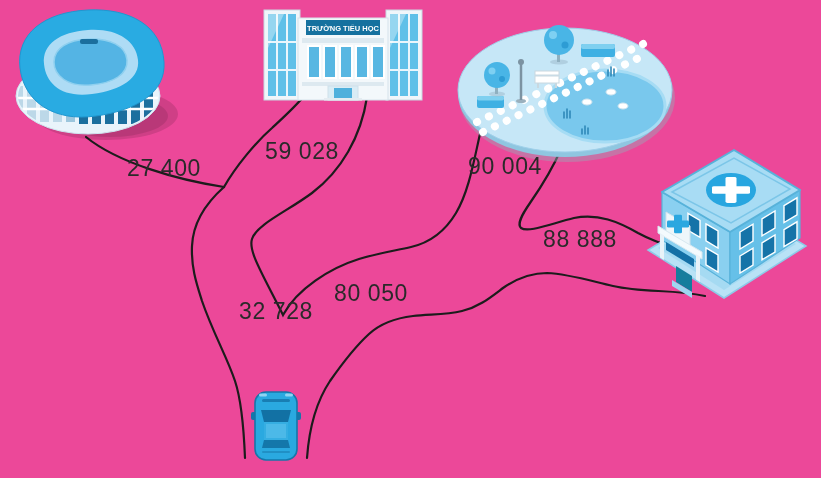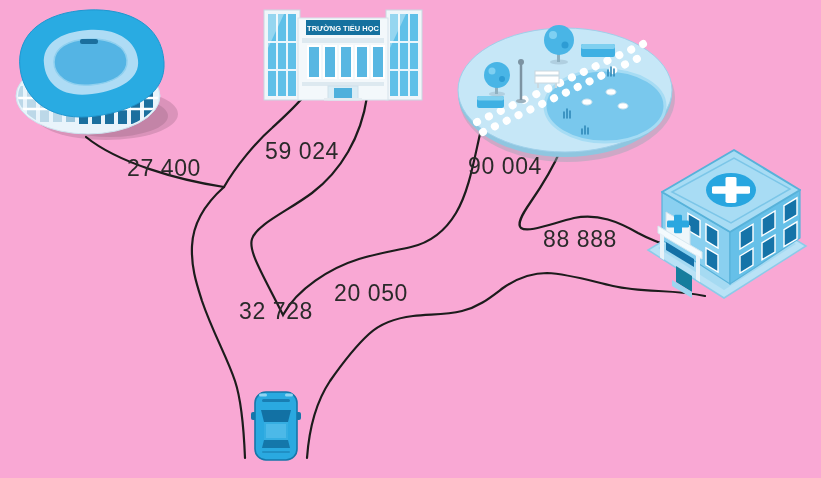--- a/index.html
+++ b/index.html
@@ -1,19 +1,19 @@
 <!DOCTYPE html>
 <html><head>
 <meta charset="utf-8">
 <style>
   html,body{margin:0;padding:0;background:#ffffff;}
   .canvas{
     position:relative;
     width:821px;height:478px;
-    background:#f9a8d4;
+    background:#ec4899;
     overflow:hidden;
     font-family:"Liberation Sans", sans-serif;
   }
   .map-svg{position:absolute;left:0;top:0;}
   .dist{
     position:absolute;
     transform:translate(-50%,-50%);
     font-size:23px;
     letter-spacing:.6px;
     color:#2a2a2a;
@@ -218,19 +218,19 @@
       <rect x="8" y="9" width="28" height="3" rx="1.5" fill="#1577aa" opacity="0.85"></rect>
       <polygon points="7,20 37,20 34,32 10,32" fill="#1271a4"></polygon>
       <rect x="10" y="32" width="24" height="18" fill="#35aee2"></rect>
       <rect x="12" y="34" width="20" height="14" fill="#4cb9e8"></rect>
       <polygon points="10,50 34,50 36,58 8,58" fill="#1271a4" opacity="0.9"></polygon>
       <rect x="8" y="61" width="28" height="2" rx="1" fill="#1577aa" opacity="0.5"></rect>
     </g>
   </svg>
 
   <div class="dist" style="left:164px; top:168px;">27 400</div>
-  <div class="dist" style="left:302px; top:151px;">59 024</div>
+  <div class="dist" style="left:302px; top:151px;">59 028</div>
   <div class="dist" style="left:232px; top:311px;margin-left:44px;">32 728</div>
-  <div class="dist" style="left:371px; top:293px;">20 050</div>
+  <div class="dist" style="left:371px; top:293px;">80 050</div>
   <div class="dist" style="left:505px; top:166px;">90 004</div>
   <div class="dist" style="left:580px; top:239px;">88 888</div>
 
 </div>
 
 </body></html>

